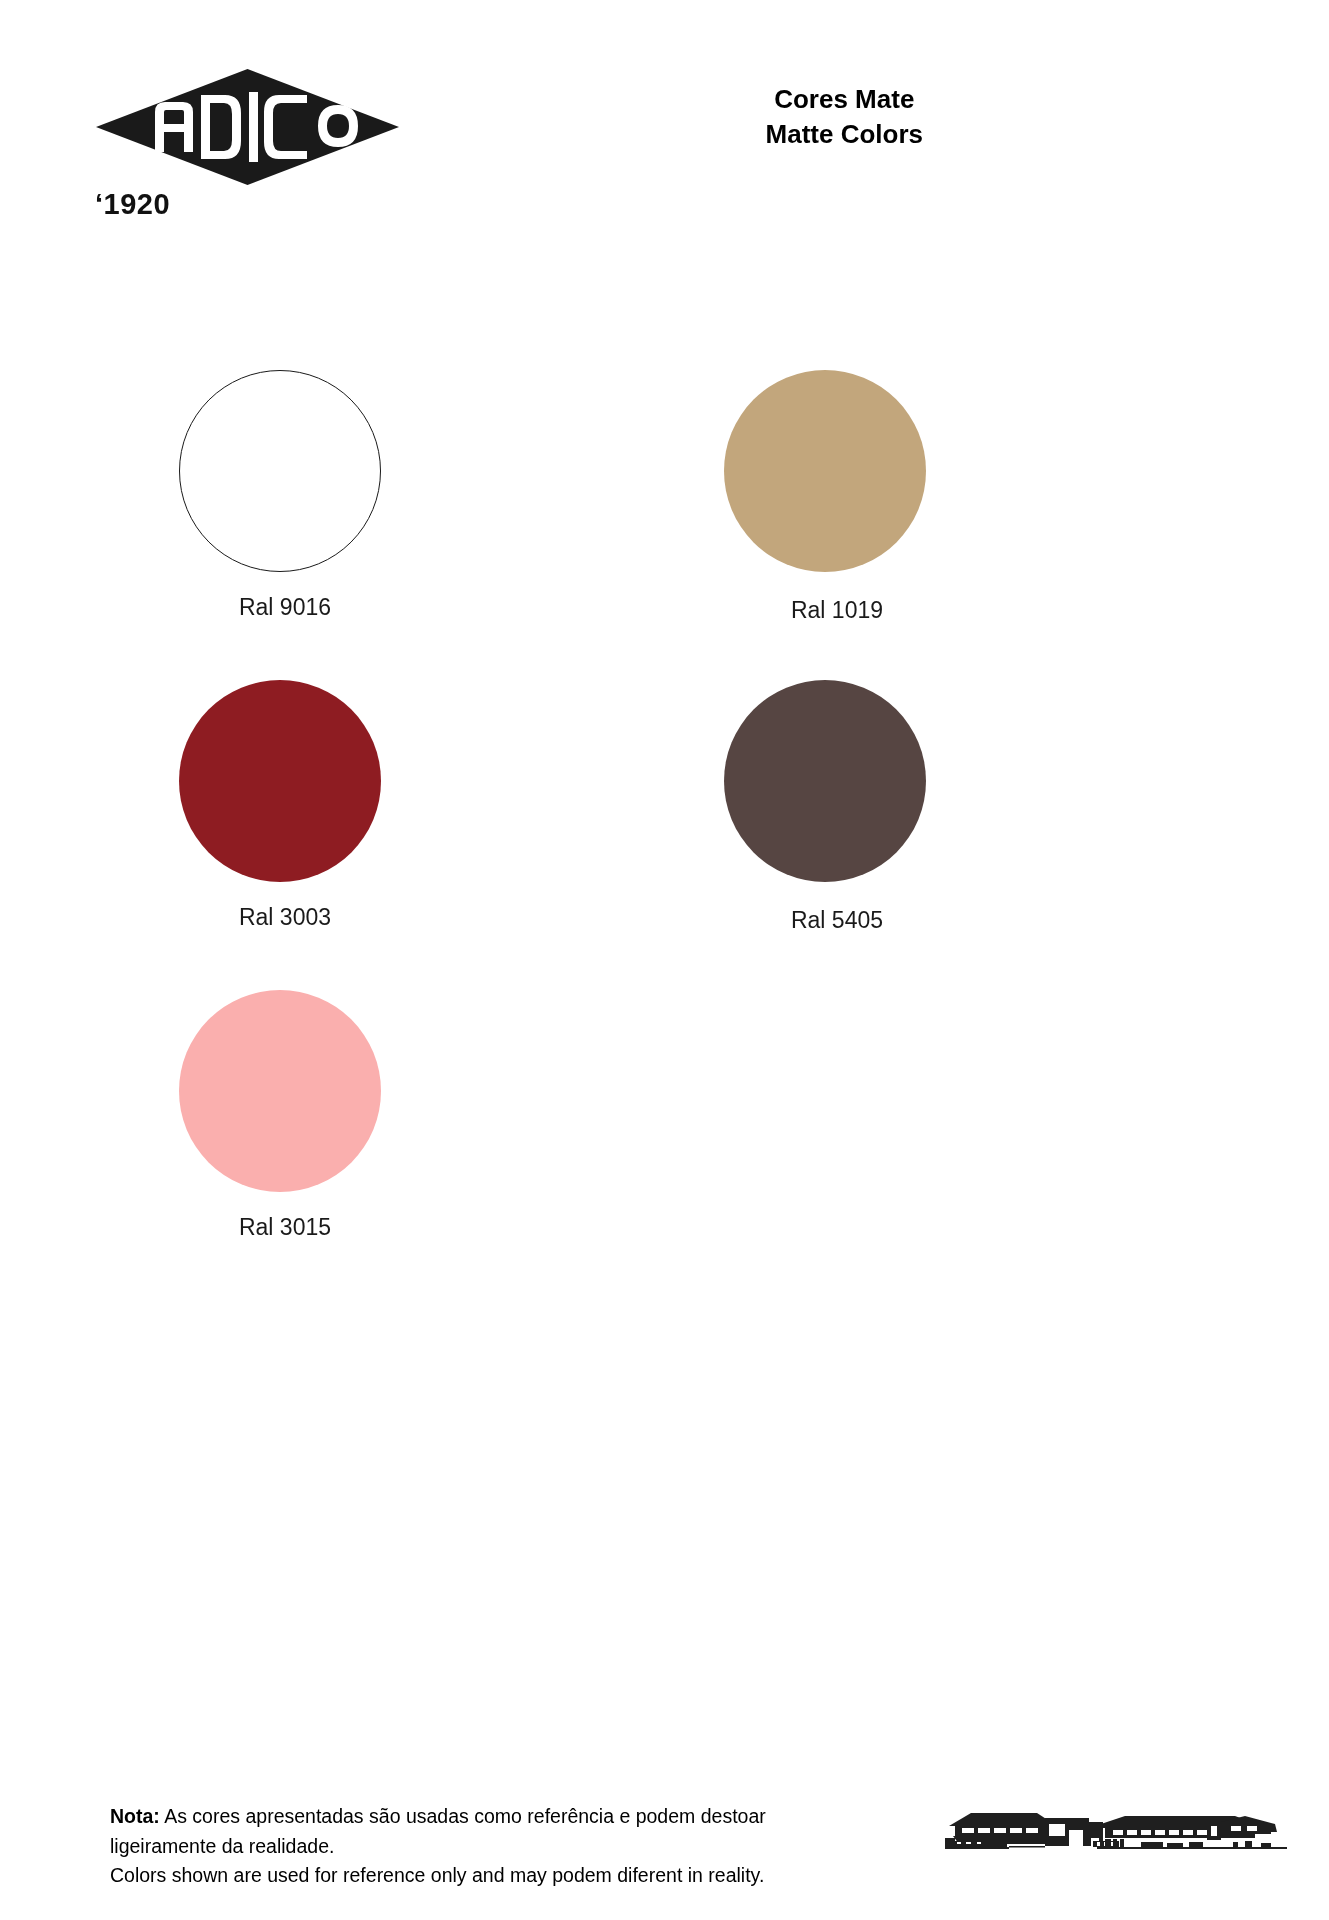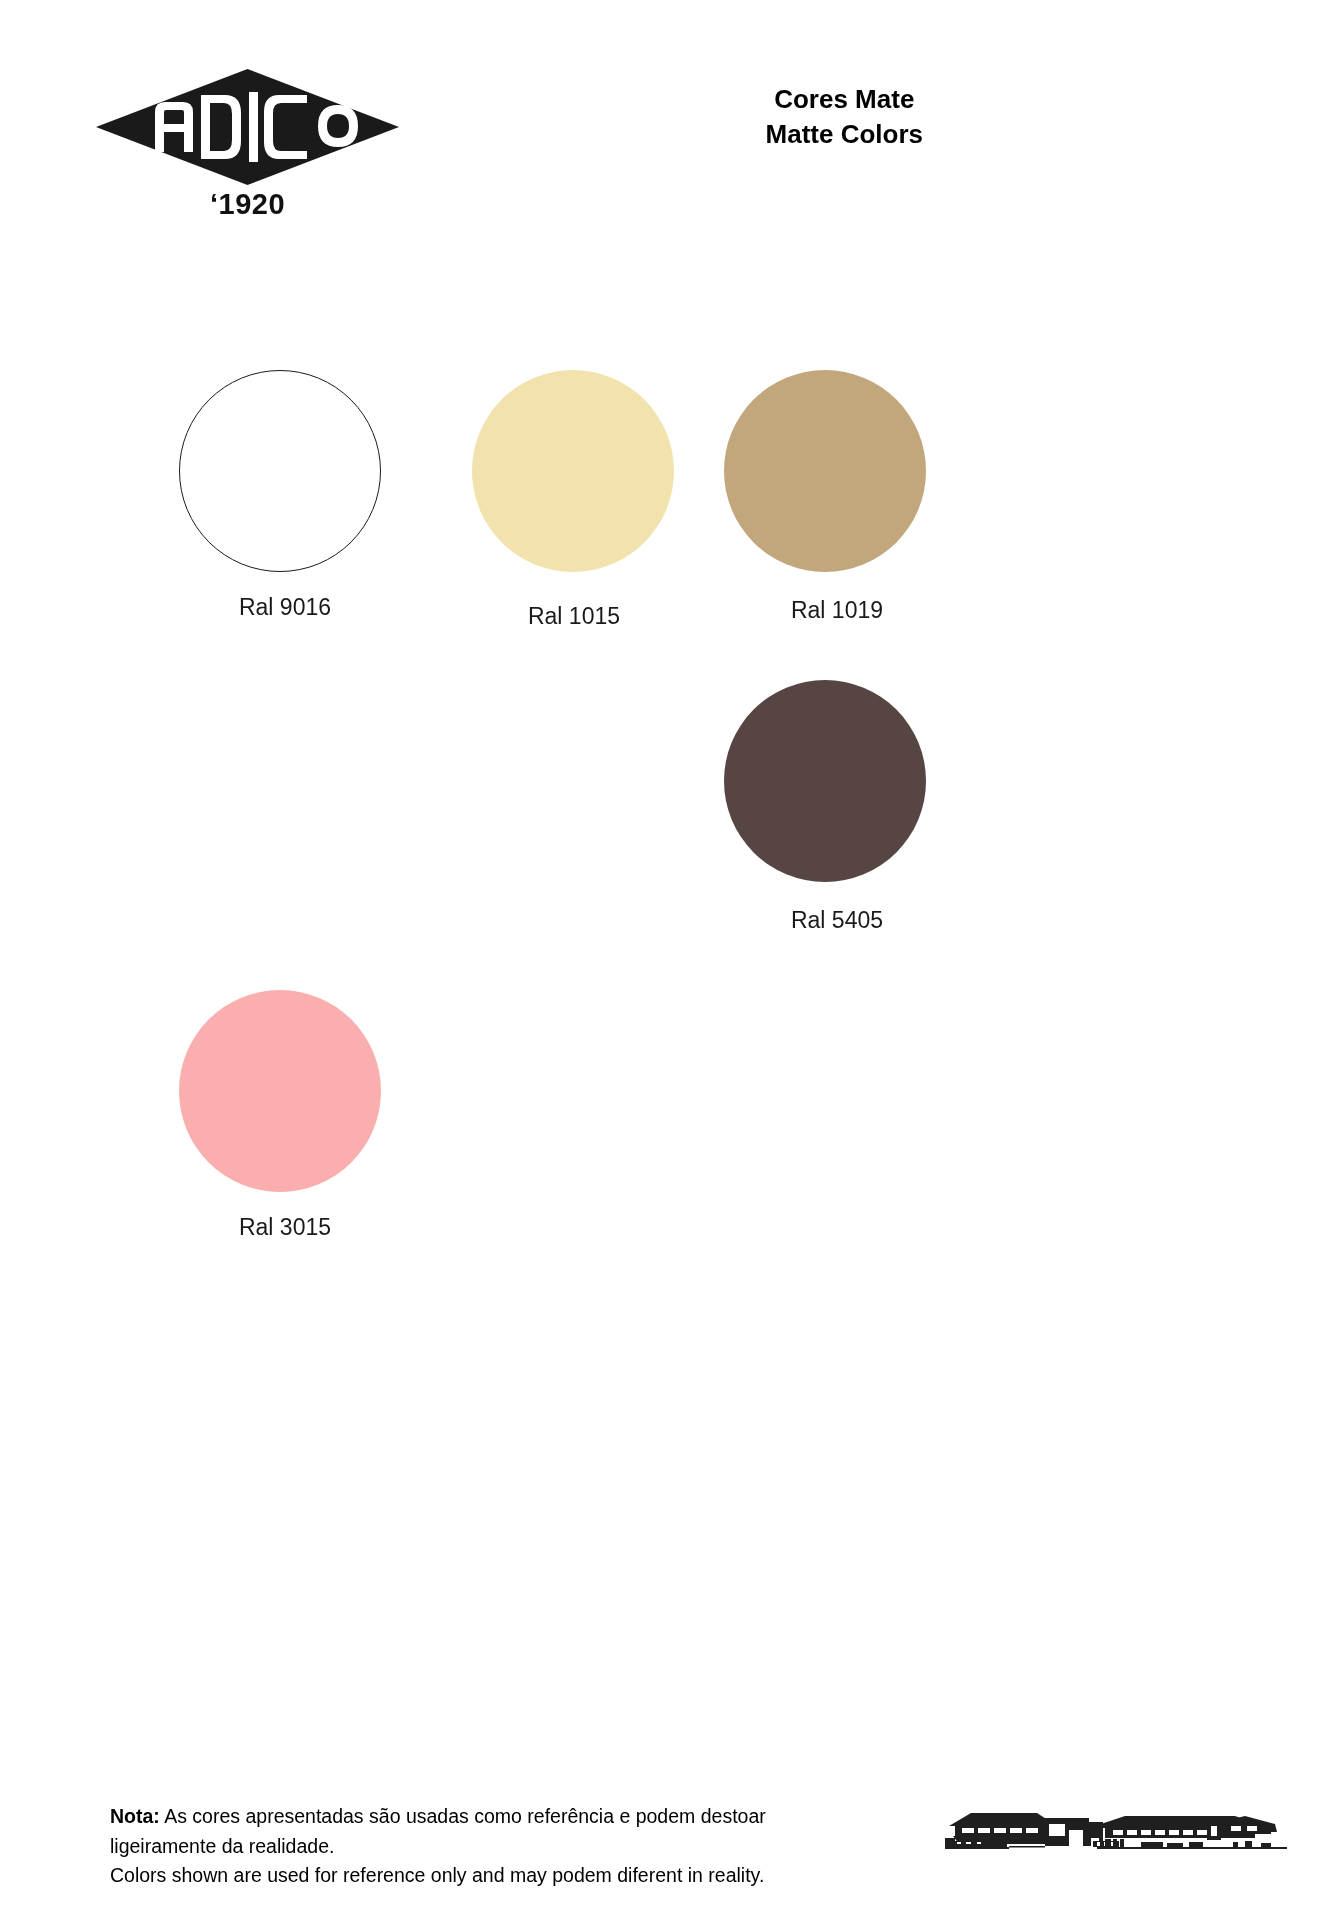--- a/index.html
+++ b/index.html
@@ -22,21 +22,21 @@
     top: 0; left: 0;
     width: 1329px;
     height: 280px;
   }
 
   #logo-block {
     position: absolute;
     left: 95px;
     top: 68px;
     width: 305px;
-    text-align: center;
+    text-align: left;
   }
   #logo-diamond {
     position: relative;
     width: 305px;
     height: 118px;
   }
   #logo-diamond svg { display: block; }
   #logo-year {
     margin-top: 2px;
     font-size: 29px;
@@ -158,31 +158,31 @@
 
 </div>
 
 <div id="swatch-grid">
 
   <div class="swatch-row">
     <div class="swatch-cell col0">
       <div class="swatch-circle outlined" id="sw-0-0" style="background: rgb(255, 255, 255);"></div>
       <div class="swatch-label">Ral 9016</div>
     </div>
-    <div class="swatch-cell col1">
-      <div class="swatch-circle" id="sw-0-1" style="background: rgb(242, 227, 174);"></div>
-      <div class="swatch-label">Ral 1015</div>
-    </div>
     <div class="swatch-cell col2">
       <div class="swatch-circle" id="sw-0-2" style="background: rgb(194, 166, 124);"></div>
       <div class="swatch-label">Ral 1019</div>
     </div>
   </div>
 
   <div class="swatch-row">
+    <div class="swatch-cell col0">
+      <div class="swatch-circle" id="sw-1-0" style="background: rgb(142, 28, 34);"></div>
+      <div class="swatch-label">Ral 3003</div>
+    </div>
     <div class="swatch-cell col2">
       <div class="swatch-circle" id="sw-1-2" style="background: rgb(86, 69, 66);"></div>
       <div class="swatch-label">Ral 5405</div>
     </div>
   </div>
 
   <div class="swatch-row">
     <div class="swatch-cell col0">
       <div class="swatch-circle" id="sw-2-0" style="background: rgb(250, 175, 174);"></div>
       <div class="swatch-label">Ral 3015</div>

